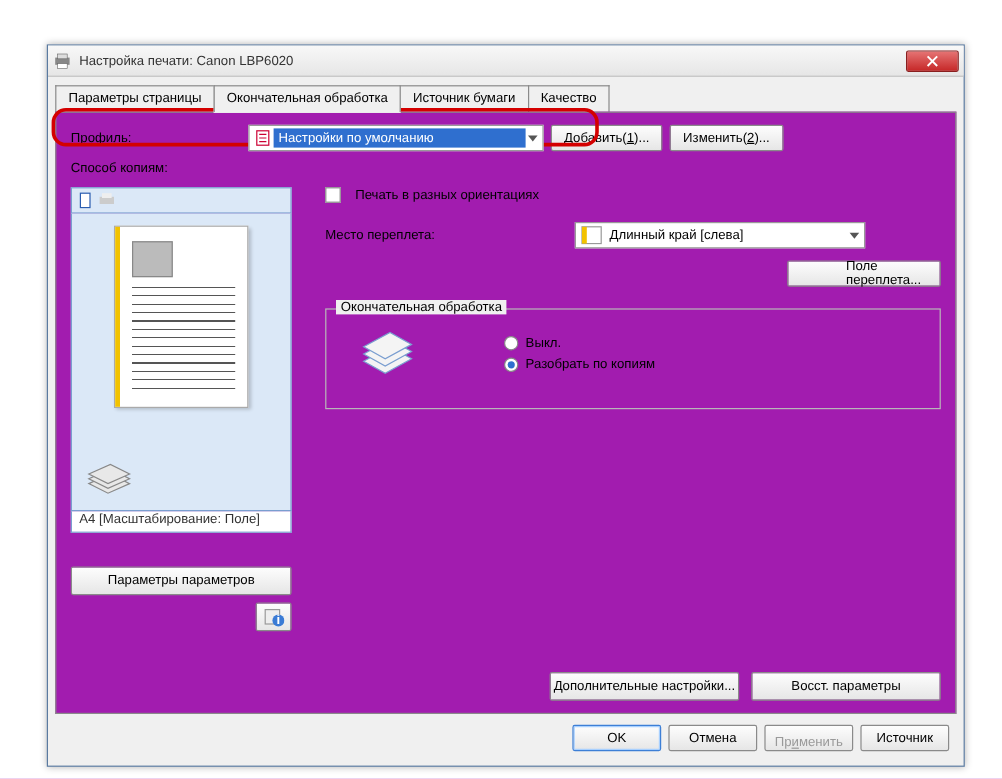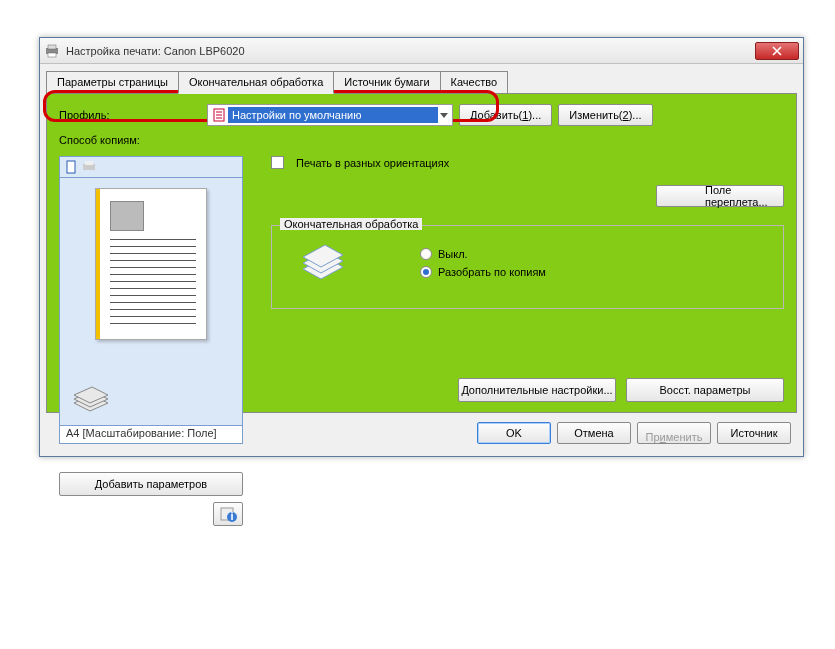--- a/index.html
+++ b/index.html
@@ -1,26 +1,26 @@
 <!DOCTYPE html>
 <html><head>
 <meta charset="utf-8">
 <style>
 * { box-sizing: border-box; font-family: "Segoe UI", Tahoma, sans-serif; font-size: 11px; }
 body { margin: 0; background: #fff; width: 835px; height: 649px; position: relative; }
-.window { position: absolute; left: 39px; top: 37px; width: 765px; height: 420px; border: 1px solid #5a7aa0; background: #f0f0f0; box-shadow: 0 0 6px rgba(0,0,0,0.3); }
+.window { position: absolute; left: 39px; top: 37px; width: 765px; height: 602px; border: 1px solid #5a7aa0; background: #f0f0f0; box-shadow: 0 0 6px rgba(0,0,0,0.3); }
 .titlebar { height: 26px; background: linear-gradient(#f8f8f8,#e6e6e6); display: flex; align-items: center; padding: 0 4px; border-bottom: 1px solid #c0c0c0; }
 .titlebar .picon { width: 16px; height: 16px; margin-right: 6px; }
 .titlebar .title { color: #333; }
 .titlebar .spacer { flex: 1; }
 .closebtn { width: 44px; height: 18px; background: linear-gradient(#e57373,#c62828); border: 1px solid #8a1f1f; border-radius: 2px; color: #fff; display: flex; align-items: center; justify-content: center; font-size: 12px; line-height: 1; }
 .tabs { display: flex; padding: 6px 6px 0 6px; }
 .tab { padding: 4px 10px 5px; border: 1px solid #8a8a8a; border-bottom: none; background: #f0f0f0; margin-right: -1px; position: relative; top: 1px; }
 .tab.active { background: #f0f0f0; z-index: 2; border-bottom: 1px solid #f0f0f0; }
-.tabpanel { border: 1px solid #8a8a8a; margin: 0 6px 6px 6px; padding: 10px 12px 12px 12px; height: calc(100% - 26px - 28px - 44px); background: #84cc16; position: relative; }
+.tabpanel { border: 1px solid #8a8a8a; margin: 0 6px 6px 6px; padding: 10px 12px 12px 12px; height: calc(100% - 26px - 28px - 44px); background: #a21caf; position: relative; }
 .row { display: flex; align-items: center; margin-bottom: 8px; }
 .label { width: 148px; }
 .drop { flex: 0 0 246px; height: 22px; border: 1px solid #999; background: #fff; display: flex; align-items: center; padding: 0 4px; position: relative; }
 .drop .arrow { margin-left: auto; width: 0; height: 0; border-left: 4px solid transparent; border-right: 4px solid transparent; border-top: 5px solid #555; }
 .highlight-profile { position: absolute; border: 3px solid #d40000; border-radius: 12px; pointer-events: none; }
 .profile-sel { background: #2f6fcf; color: #fff; flex: 1; margin: 0 2px; padding: 2px 4px; display: flex; align-items: center; }
 .btn { height: 22px; padding: 0 10px; border: 1px solid #8a8a8a; background: linear-gradient(#fdfdfd,#e6e6e6); border-radius: 2px; display: inline-flex; align-items: center; justify-content: center; margin-left: 6px; }
 .btn.flat { margin-left: 0; }
 .body-cols { display: flex; margin-top: 10px; }
 .leftcol { width: 184px; }
@@ -139,38 +139,49 @@
             <svg width="38" height="30" viewBox="0 0 38 30">
                 <g fill="#e8e8e8" stroke="#888">
                   <polygon points="2,18 20,10 36,18 18,26"></polygon>
                   <polygon points="2,14 20,6 36,14 18,22"></polygon>
                   <polygon points="2,10 20,2 36,10 18,18"></polygon>
                 </g>
               </svg>
           </div>
         </div>
         <div class="preview-caption-bar">A4 [Масштабирование: Поле]</div>
-        <div class="viewparams">Добавить параметров</div>
+        <div class="viewparams">Параметры параметров</div>
         <div class="infobtn">
           <div class="b">
             <svg width="18" height="18" viewBox="0 0 18 18">
                 <rect x="2" y="3" width="12" height="12" fill="#eee" stroke="#999"></rect>
                 <circle cx="13" cy="12" r="5" fill="#3a7bd5"></circle>
                 <text x="13" y="15" font-size="8" fill="#fff" text-anchor="middle" font-weight="bold">i</text>
               </svg>
           </div>
         </div>
       </div>
 
       <div class="rightcol">
         <div class="chk">
           <div class="chkbox"></div>
           <span>Печать в разных ориентациях</span>
         </div>
 
+        <div class="bindrow">
+          <div style="width:208px;">Место переплета:</div>
+          <div class="binddrop">
+            <svg class="ic" viewBox="0 0 18 16">
+                <rect x="1" y="1" width="16" height="14" fill="#fff" stroke="#999"></rect>
+                <rect x="1" y="1" width="4" height="14" fill="#f2c200"></rect>
+              </svg>
+            <span>Длинный край [слева]</span>
+            <div class="arrow"></div>
+          </div>
+        </div>
 
         <div class="rightalign">
           <div class="btn flat" style="width:128px;padding-left:48px;">Поле переплета...</div>
         </div>
 
         <div class="group">
           <div class="legend">Окончательная обработка</div>
           <div class="group-inner">
             <div class="stack2">
               <svg width="48" height="40" viewBox="0 0 48 40">

